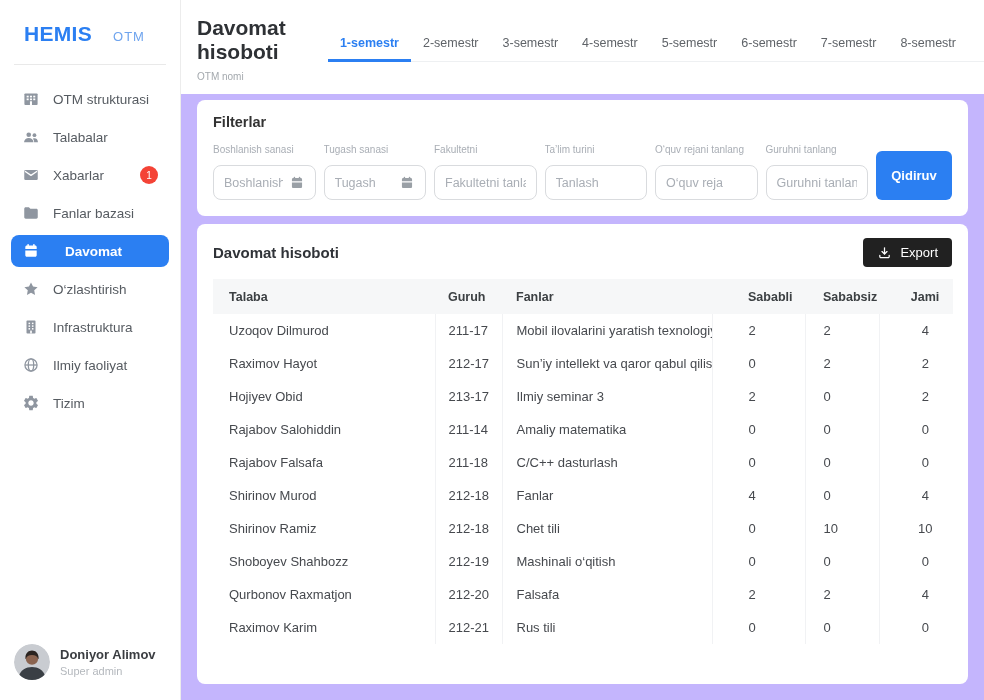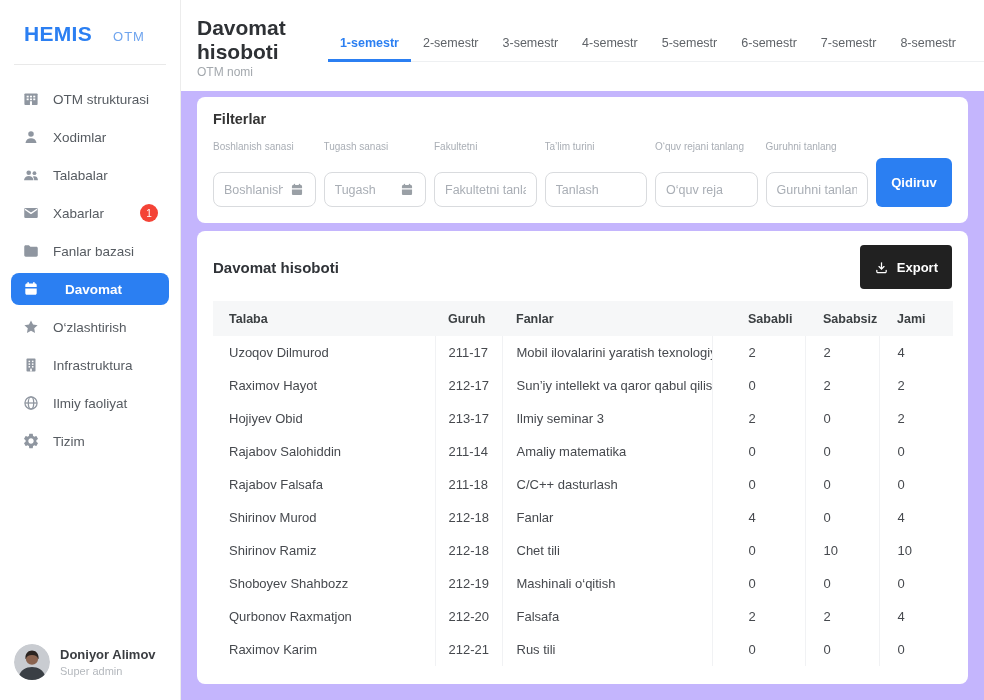--- a/index.html
+++ b/index.html
@@ -24,51 +24,51 @@
   .nav-badge.show { display: flex; }
   .user-card { display: flex; align-items: center; gap: 10px; padding: 14px 14px 20px 14px; cursor: pointer; }
   .avatar { width: 36px; height: 36px; border-radius: 50%; overflow: hidden; flex: 0 0 36px; }
   .user-name { font-size: 13px; font-weight: bold; color: #3a3d41; }
   .user-role { font-size: 11px; color: #b4b8bd; margin-top: 3px; }
 
   
   .main { flex: 1; min-width: 0; display: flex; flex-direction: column; background: #c4b5fd; }
   .topbar { background: #fff; padding: 16px 0 0 16px; display: flex; align-items: flex-start; }
   .page-title { font-size: 21px; font-weight: bold; color: #2e3135; }
-  .page-subtitle { font-size: 12px; color: #a3a8ad; margin-top: 1px; padding-bottom: 12px; }
+  .page-subtitle { font-size: 10px; color: #a3a8ad; margin-top: 7px; padding-bottom: 12px; }
   .tabs { margin-left: auto; display: flex; align-items: flex-end; border-bottom: 1px solid #eef0f2; padding: 14px 16px 0 0; }
   .tab { border: none; background: none; font-family: inherit; font-size: 12.5px; color: #5f6368; padding: 6px 12px 9px; border-bottom: 3px solid transparent; margin-bottom: -1px; cursor: pointer; white-space: nowrap; }
   .tab.active { color: var(--primary); font-weight: bold; border-bottom-color: var(--primary); }
 
   .content { flex: 1; min-height: 0; padding: 6px 16px 16px; display: flex; flex-direction: column; }
   .card { background: #fff; border-radius: 8px; }
 
   
   .filters-card { padding: 14px 16px 16px; margin-bottom: 8px; }
   .filters-title { font-size: 14.5px; font-weight: bold; color: #333; }
   .fields { display: flex; gap: 8px; margin-top: 14px; align-items: flex-end; }
   .field { flex: 1; min-width: 0; }
-  .field-label { display: block; font-size: 10px; color: #a9aeb5; margin-bottom: 20px; white-space: nowrap; overflow: hidden; }
+  .field-label { display: block; font-size: 10px; color: #a9aeb5; margin-bottom: 10px; white-space: nowrap; overflow: hidden; }
   .input { height: 35px; border: 1px solid #d9dbde; border-radius: 8px; background: #fff; display: flex; align-items: center; padding: 0 10px; gap: 6px; cursor: pointer; }
   .input-ph { flex: 1; font-size: 12.5px; color: #a9aeb5; white-space: nowrap; overflow: hidden; }
   .input-cal { width: 16px; height: 16px; color: #9aa0a6; flex: 0 0 16px; }
   .search-btn { flex: 0 0 76px; height: 49px; background: var(--primary); color: #fff; border: none; border-radius: 6px; font-family: inherit; font-size: 13px; font-weight: bold; cursor: pointer; }
 
   
   .table-card { flex: 1; padding: 14px 16px 0; display: flex; flex-direction: column; }
   .table-head { display: flex; align-items: center; justify-content: space-between; margin-bottom: 12px; }
   .table-title { font-size: 15px; font-weight: bold; color: #303338; }
-  .export-btn { background: var(--export); color: #fff; border: none; border-radius: 4px; height: 44px; padding: 0 14px; display: flex; align-items: center; gap: 8px; font-family: inherit; font-size: 13px; cursor: pointer; font-weight: bold; }
+  .export-btn { background: var(--export); color: #fff; border: none; border-radius: 4px; height: 29px; padding: 0 14px; display: flex; align-items: center; gap: 8px; font-family: inherit; font-size: 13px; cursor: pointer; }
   .export-icon { width: 15px; height: 15px; }
   table { width: 100%; border-collapse: collapse; table-layout: fixed; }
   thead th { background: #f6f7f8; height: 35px; font-size: 12.5px; font-weight: bold; color: #3c4043; text-align: left; }
   tbody td { height: 33px; font-size: 13px; color: #46494e; border-left: 1px solid #f1f2f4; overflow: hidden; white-space: nowrap; }
   tbody td:first-child { border-left: none; }
   .c1 { padding-left: 16px; } .c2 { padding-left: 13px; } .c3 { padding-left: 14px; }
-  .c4 { padding-left: 36px; } .c5 { padding-left: 18px; } .c6 { padding-left: 18px; }
+  .c4 { padding-left: 36px; } .c5 { padding-left: 18px; } .c6 { padding-left: 18px; text-align: center; }
 </style>
 </head>
 <body>
 
 <svg width="0" height="0" style="position:absolute" aria-hidden="true">
   <defs>
     <symbol id="i-building" viewBox="0 0 24 24">
       <rect x="3.2" y="4.6" width="17.6" height="15.4" rx="1.2" fill="currentColor"></rect>
       <g fill="#fff">
         <rect x="6.2" y="7.6" width="2.7" height="2.3"></rect>
@@ -144,26 +144,20 @@
       <span class="logo-main">HEMIS</span>
       <span class="logo-sub">OTM</span>
     </div>
     <div class="side-divider"></div>
     <nav class="nav" id="nav-list">
         <div class="nav-item">
           <svg class="nav-icon">
             <use href="#i-building"></use>
           </svg>
           <span class="nav-label">OTM strukturasi</span>
-        </div>
-        <div class="nav-item">
-          <svg class="nav-icon">
-            <use href="#i-person"></use>
-          </svg>
-          <span class="nav-label">Xodimlar</span>
         </div>
         <div class="nav-item">
           <svg class="nav-icon">
             <use href="#i-people"></use>
           </svg>
           <span class="nav-label">Talabalar</span>
         </div>
         <div class="nav-item">
           <svg class="nav-icon">
             <use href="#i-mail"></use>

